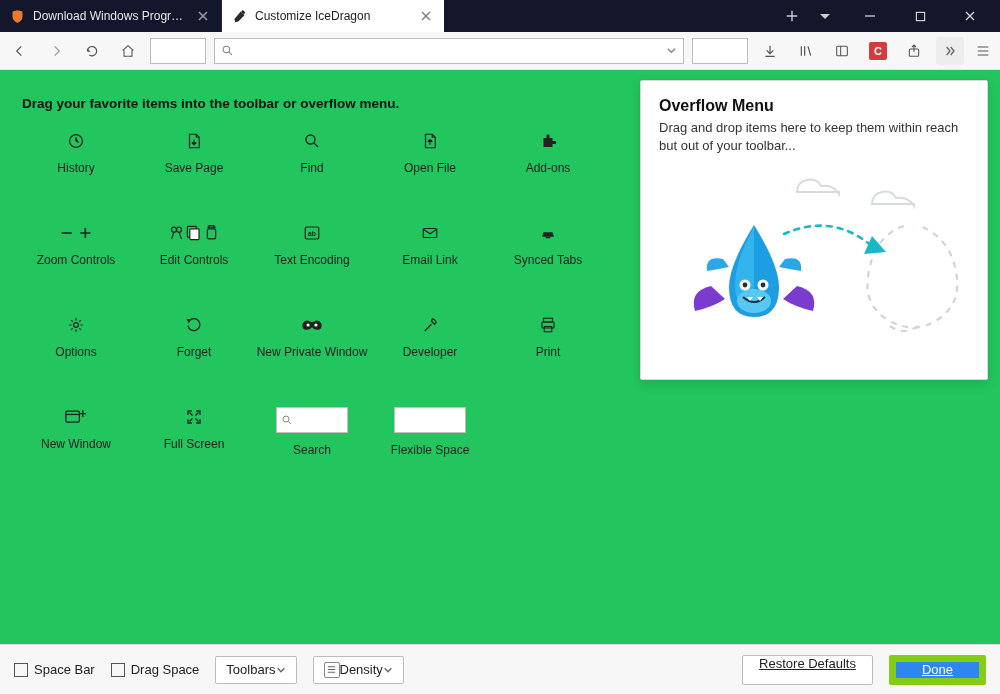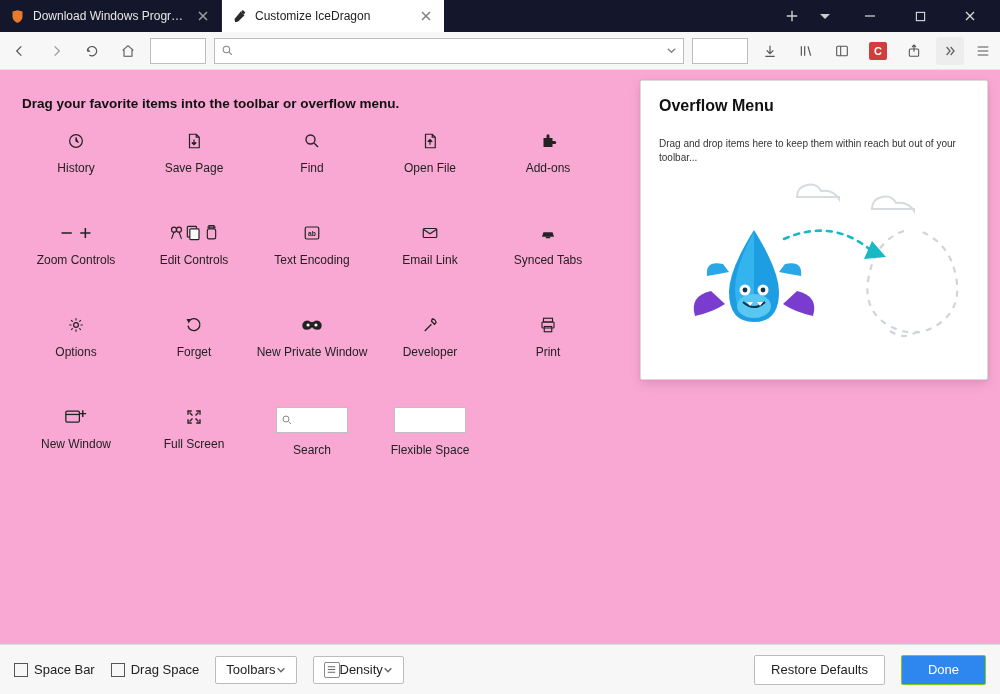--- a/index.html
+++ b/index.html
@@ -27,46 +27,46 @@
   .slot { border: 1px solid #bdbdbd; height: 26px; background: #fff; }
   .slot.small { width: 56px; }
   .urlbar { flex: 1 1 auto; display:flex; align-items:center; gap:6px; padding:0 6px; position:relative;}
   .urlbar .mag { color:#888; }
   .urlbar .drop { position:absolute; right:6px; color:#888; }
   .tbtn.chevrons { background: #ededed; }
   .hamburger { width: 22px; height: 28px; display:flex; align-items:center; justify-content:center; color:#555; margin-left:auto;}
   .comodo-ico { width:18px; height:18px; background:#d13d3d; border-radius:2px; display:flex; align-items:center; justify-content:center; color:#fff; font-size:11px; font-weight:bold;}
 
   
-  .main { flex: 1 1 auto; display: flex; background: #f9a8d4; overflow:hidden; }
+  .main { flex: 1 1 auto; display: flex; background: #22c55e; overflow:hidden; }
   .left { flex: 1 1 auto; padding: 24px 20px 10px 20px; }
   .heading { font-size: 13.5px; font-weight: 600; color: #111; margin: 2px 0 16px 2px; }
   .grid { display: grid; grid-template-columns: repeat(5, 112px); gap: 18px 6px; }
   .cell { width: 112px; min-height: 74px; display:flex; flex-direction:column; align-items:center; justify-content:flex-start; text-align:center; font-size: 12px; color:#222; gap: 10px; padding-top:4px;}
   .cell .ico { height: 20px; display:flex; align-items:center; justify-content:center; color:#222;}
   .cell .lbl { line-height: 1.25; }
   .cell .miniframe { width: 72px; height: 26px; border:1px solid #bfbfbf; display:flex; align-items:center; padding:0 4px; color:#777; background:#fff;}
   .cell .miniframe.blank { width:72px; }
 
   .right { width: 360px; padding: 10px 14px 0 0; }
   .ov-panel { width: 348px; height: 300px; background:#fff; border:1px solid #d9d9d9; border-radius: 2px; box-shadow: 0 4px 12px rgba(0,0,0,.12), 0 0 0 1px rgba(0,0,0,.02); padding: 16px 18px 12px 18px; display:flex; flex-direction:column;}
-  .ov-title { font-size: 16px; font-weight: 700; color:#111; margin-bottom: 22px;}
-  .ov-desc { font-size: 10px; color:#333; line-height:1.35; }
+  .ov-title { font-size: 16px; font-weight: 700; color:#111; margin-bottom: 4px;}
+  .ov-desc { font-size: 13px; color:#333; line-height:1.35; }
   .ov-illus { flex:1; display:flex; align-items:center; justify-content:center; }
 
   
   .footer { height: 50px; border-top: 1px solid #dedede; background:#f7f7f7; display:flex; align-items:center; gap: 16px; padding: 0 14px; font-size:13px; color:#222; }
   .check { display:flex; align-items:center; gap:6px; }
   .checkbox { width:14px; height:14px; border: 1.5px solid #555; display:inline-block; }
   .select { height: 28px; border:1px solid #bcbcbc; background:#fff; display:flex; align-items:center; padding: 0 10px; border-radius:2px; }
   .select .chev { color:#666; }
   .footer-spacer { flex:1; }
-  .btn { height: 30px; padding: 0 16px; display:flex; align-items:center; border-radius:2px; font-size:13px;}
+  .btn { height: 30px; padding: 0 16px; display:flex; border-radius:2px; font-size:13px;text-decoration:underline;}
   .btn.default { background:#fff; border:1px solid #bcbcbc; color:#222;}
-  .btn.primary { background:#2d87ef; color:#fff; border:1px solid #84cc16; padding: 0 26px; font-weight:500;}
+  .btn.primary { background:#2d87ef; color:#fff; border:7px solid #84cc16; padding: 0 26px; font-weight:500;}
   .pre-ico { width:16px; height:16px; display:inline-flex; align-items:center; justify-content:center;}
   .pre-ico.boxed { border:1px solid #888; border-radius:2px;}
 
   svg { display:block; }
 </style>
 </head>
 <body>
 
 <div class="titlebar">
   <div class="tabstrip">

